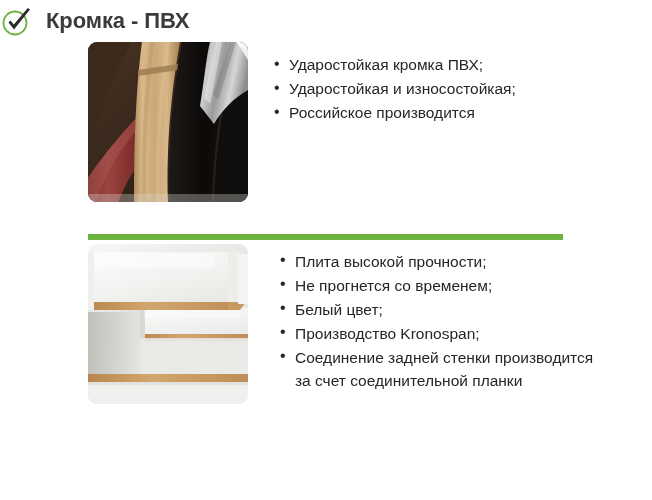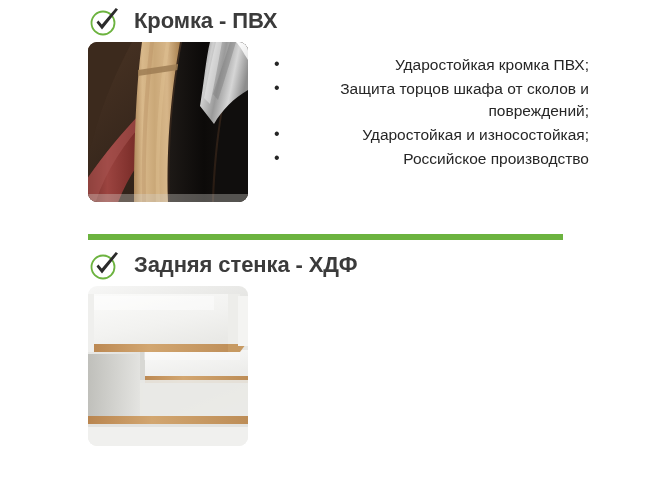--- a/index.html
+++ b/index.html
@@ -29,21 +29,20 @@
     width: 652px;
   }
   #section-edge { top: 0; }
   #section-back { top: 244px; }
 
   
   .heading-row {
     display: flex;
     align-items: center;
     height: 42px;
-    padding-left: 88px;
     box-sizing: border-box;
   }
 
   .check-icon {
     width: 34px;
     height: 34px;
     position: relative;
     flex: 0 0 auto;
     margin-right: 12px;
   }
@@ -76,21 +75,20 @@
     background: #ffffff;
   }
   .thumb svg { display: block; width: 160px; height: 160px; }
 
   .feature-list {
     list-style: none;
     margin: 0;
     padding: 0;
     margin-left: 26px;
     margin-top: 10px;
-    text-align: right;
   }
   .feature-list li {
     position: relative;
     padding-left: 15px;
     font-size: 15.5px;
     line-height: 22px;
     color: #262626;
     margin-bottom: 2px;
     max-width: 300px;
     font-family: "Liberation Sans", sans-serif;
@@ -198,41 +196,31 @@
           <path d="M142 0 L148 0 C 142 20, 136 40, 130 58 L 125 52 C 131 34, 137 16, 142 0 Z" fill="#7d7d7d" opacity="0.45"></path>
 
           <path d="M148 0 L160 0 L160 18 C 155 10, 152 4, 148 0 Z" fill="url(#whiteCorner)"></path>
 
           <rect x="0" y="152" width="160" height="8" fill="#d8d4cf" opacity="0.35"></rect>
         </svg>
       </div>
 
       <ul class="feature-list" id="list-edge">
         <li>Ударостойкая кромка ПВХ;</li>
-        <li>Защита торцов шкафа от сколов и повреждений;</li>
         <li>Ударостойкая и износостойкая;</li>
-        <li>Российское производство</li>
+        <li>Российское производится</li>
       </ul>
 
     </div>
   </div>
 
   <div class="divider"></div>
 
   <div class="section" id="section-back">
 
-    <div class="heading-row">
-      <span class="check-icon">
-        <svg viewBox="0 0 34 34" xmlns="http://www.w3.org/2000/svg">
-          <circle cx="15" cy="19" r="11.5" fill="none" stroke="#6cb33f" stroke-width="1.8"></circle>
-          <path d="M8.5 18.5 L14 25.5 L30 5.5 L27.8 4.0 L13.8 20.4 L10.4 16.6 Z" fill="#2b2b2b"></path>
-        </svg>
-      </span>
-      <span class="section-title">Задняя стенка - ХДФ</span>
-    </div>
 
     <div class="section-body">
 
       <div class="thumb">
         <svg viewBox="0 0 160 160" xmlns="http://www.w3.org/2000/svg">
           <defs>
             <linearGradient id="bgFade" x1="0" y1="0" x2="0.4" y2="1">
               <stop offset="0%" stop-color="#f7f7f6"></stop>
               <stop offset="50%" stop-color="#e2e2df"></stop>
               <stop offset="100%" stop-color="#f0f0ee"></stop>
@@ -277,17 +265,24 @@
           <path d="M140 8 L152 8 L152 66 L140 66 Z" fill="#ededea"></path>
           <path d="M140 58 L158 58 L152 66 L140 66 Z" fill="#c79a62"></path>
 
           <path d="M150 10 L160 10 L160 60 L150 60 Z" fill="#f4f4f2"></path>
 
           <rect x="6" y="10" width="120" height="14" fill="#ffffff" opacity="0.45"></rect>
           <rect x="56" y="66" width="96" height="8" fill="#ffffff" opacity="0.35"></rect>
         </svg>
       </div>
 
+      <ul class="feature-list" id="list-back">
+        <li>Плита высокой прочности;</li>
+        <li>Не прогнется со временем;</li>
+        <li>Белый цвет;</li>
+        <li>Производство Kronospan;</li>
+        <li>Соединение задней стенки производится за счет соединительной планки</li>
+      </ul>
 
     </div>
   </div>
 
 </div>
 
 </body></html>

